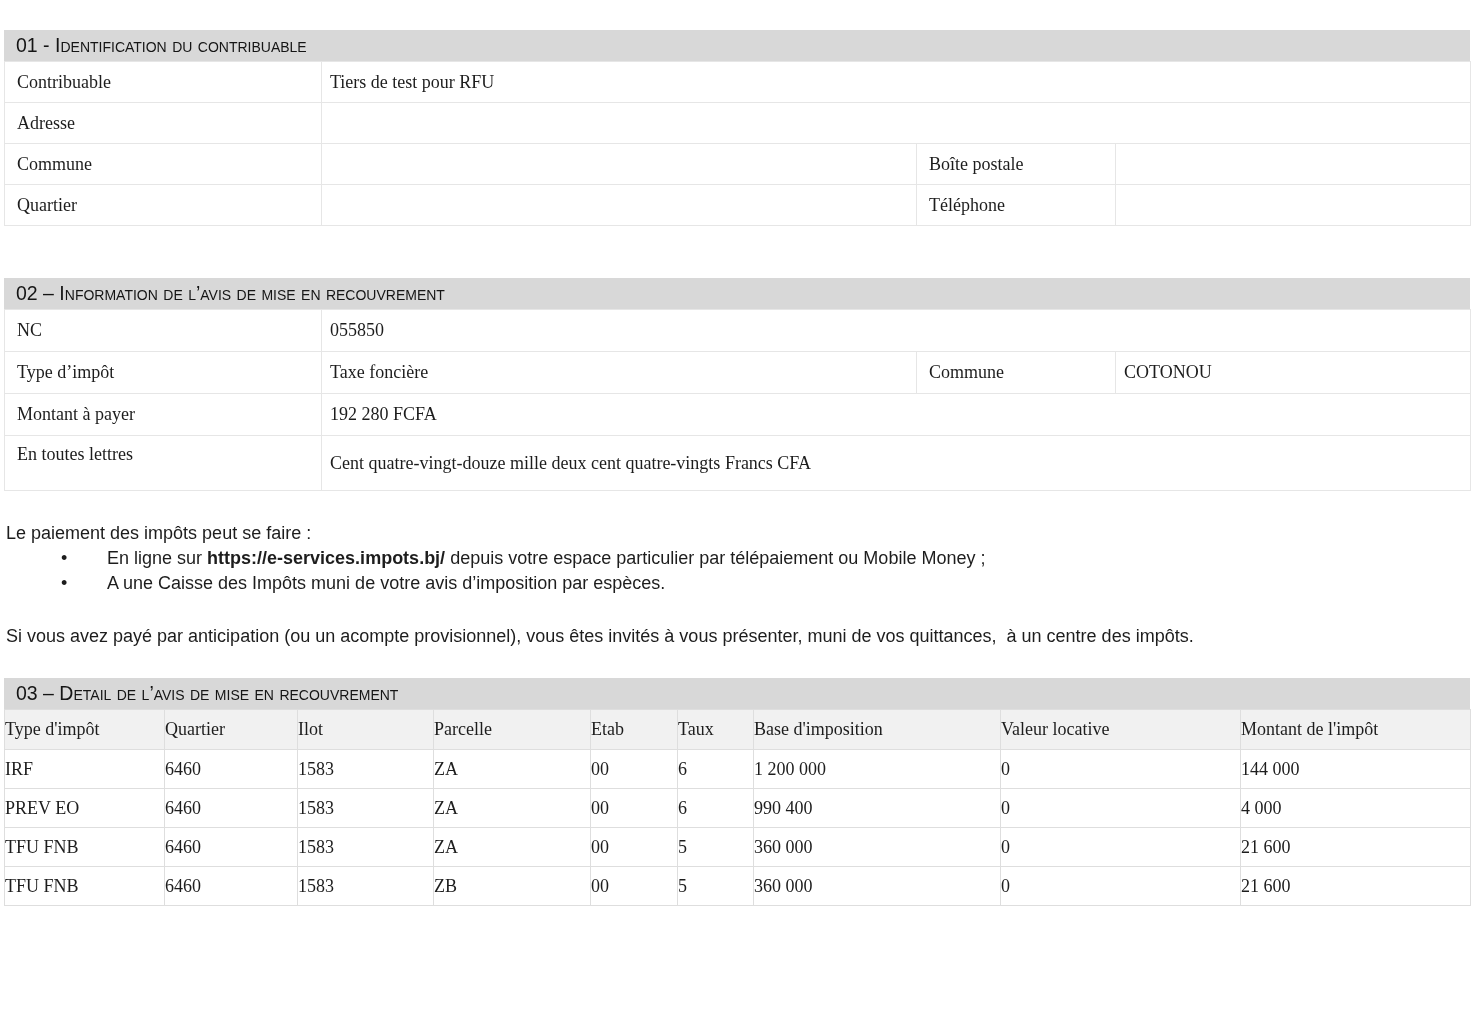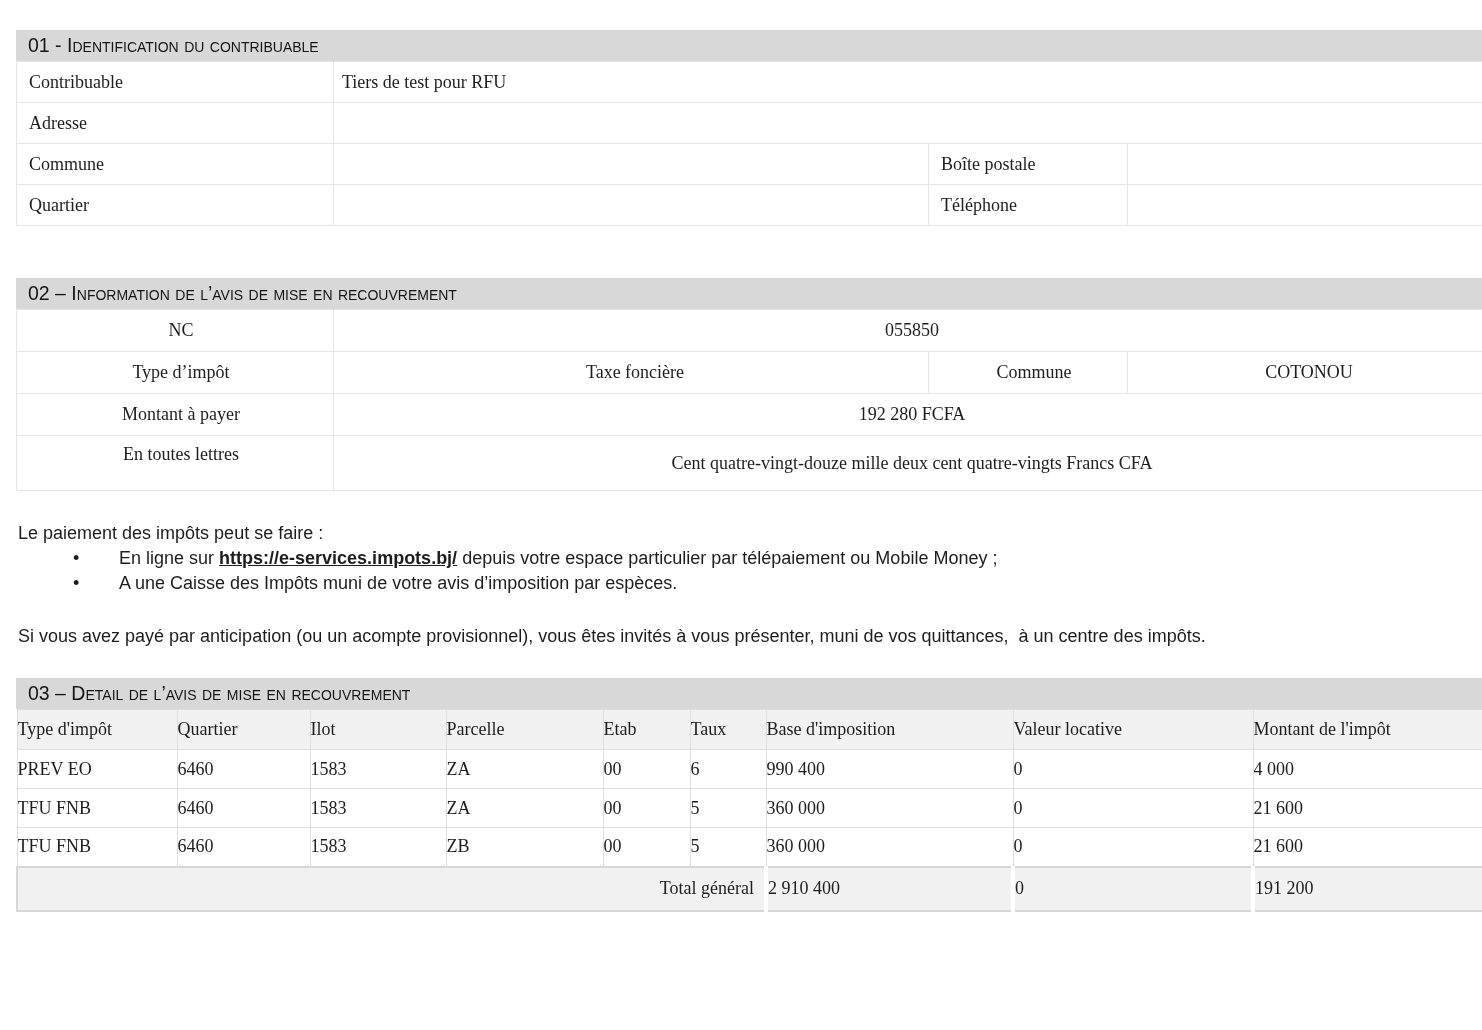--- a/index.html
+++ b/index.html
@@ -4,21 +4,21 @@
 <style>
   * { margin: 0; padding: 0; box-sizing: border-box; }
   html, body { background: #ffffff; }
   body {
     width: 1482px; height: 1030px;
     font-family: "Liberation Sans", sans-serif;
     font-size: 18px;
     color: #1d1d1d;
     overflow: hidden;
   }
-  .page { width: 1482px; height: 1030px; padding: 30px 8px 0 16px; }
+  .page { width: 1482px; height: 1030px; padding: 30px 8px 0 4px; }
 
   
   .section-header {
     width: 1466px; height: 31px;
     background: #d8d8d8;
     display: flex; align-items: center;
     padding-left: 12px;
     font-variant: small-caps;
     font-size: 19.5px;
     color: #151515;
@@ -28,31 +28,31 @@
 
   
   .info-table td {
     border: 1px solid #e6e6e6;
     height: 41px;
     vertical-align: middle;
     overflow: hidden; white-space: nowrap;
   }
   .info-table td.lbl { padding-left: 12px; }
   .info-table td.val { padding-left: 8px; }
-  .t2 td { height: 42px; text-align: center; }
+  .t2 td { height: 42px; }
   .t2 tr.tall td { height: 55px; }
   .t2 tr.tall td.lbl { vertical-align: top; padding-top: 8px; }
 
   
   .paytext { margin-top: 30px; }
   .paytext p { line-height: 25px; padding-left: 2px; }
   .bullet-line { display: flex; line-height: 25px; padding-left: 57px; }
   .bullet-dot { width: 46px; flex: 0 0 46px; }
   .note { margin-top: 28px; white-space: pre-wrap; }
-  .url-bold { font-weight: 700; text-decoration: underline; }
+  .url-bold { font-weight: 700; }
 
   
   .detail-table td, .detail-table th {
     border: 1px solid #dedede;
     text-align: left;
     font-weight: 400;
     height: 39px;
     vertical-align: middle;
     overflow: hidden; white-space: nowrap;
   }
@@ -184,20 +184,31 @@
         <th>Quartier</th>
         <th>Ilot</th>
         <th>Parcelle</th>
         <th>Etab</th>
         <th>Taux</th>
         <th>Base d'imposition</th>
         <th>Valeur locative</th>
         <th>Montant de l'impôt</th>
       </tr>
       <tr>
+        <td>IRF</td>
+        <td>6460</td>
+        <td>1583</td>
+        <td>ZA</td>
+        <td>00</td>
+        <td>6</td>
+        <td>1 200 000</td>
+        <td>0</td>
+        <td>144 000</td>
+      </tr>
+      <tr>
         <td>PREV EO</td>
         <td>6460</td>
         <td>1583</td>
         <td>ZA</td>
         <td>00</td>
         <td>6</td>
         <td>990 400</td>
         <td>0</td>
         <td>4 000</td>
       </tr>
@@ -215,24 +226,18 @@
       <tr>
         <td>TFU FNB</td>
         <td>6460</td>
         <td>1583</td>
         <td>ZB</td>
         <td>00</td>
         <td>5</td>
         <td>360 000</td>
         <td>0</td>
         <td>21 600</td>
-      </tr>
-      <tr>
-        <td class="total-cell total-label-cell" colspan="6">Total général</td>
-        <td class="total-cell total-sep">2 910 400</td>
-        <td class="total-cell total-sep">0</td>
-        <td class="total-cell total-sep total-end">191 200</td>
       </tr>
     </tbody>
       </table>
   </section>
 
 </div>
 
 </body></html>

